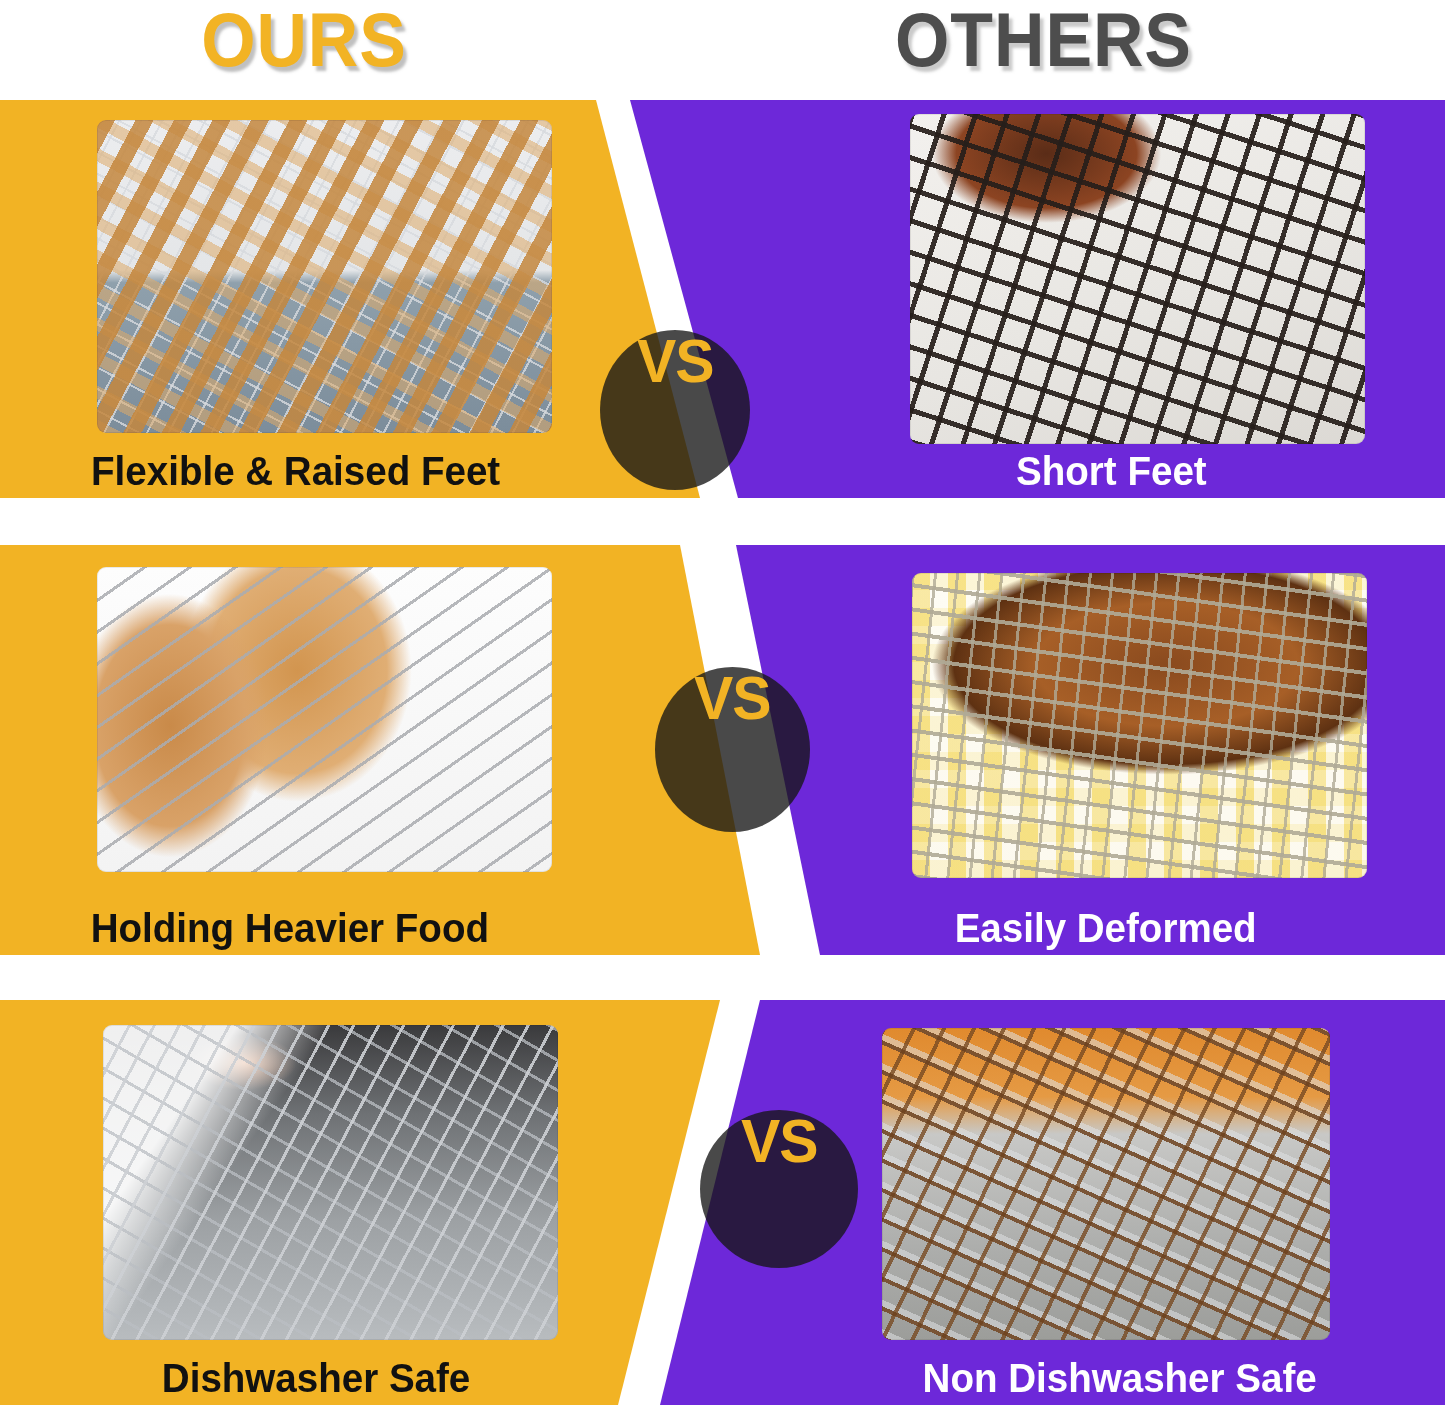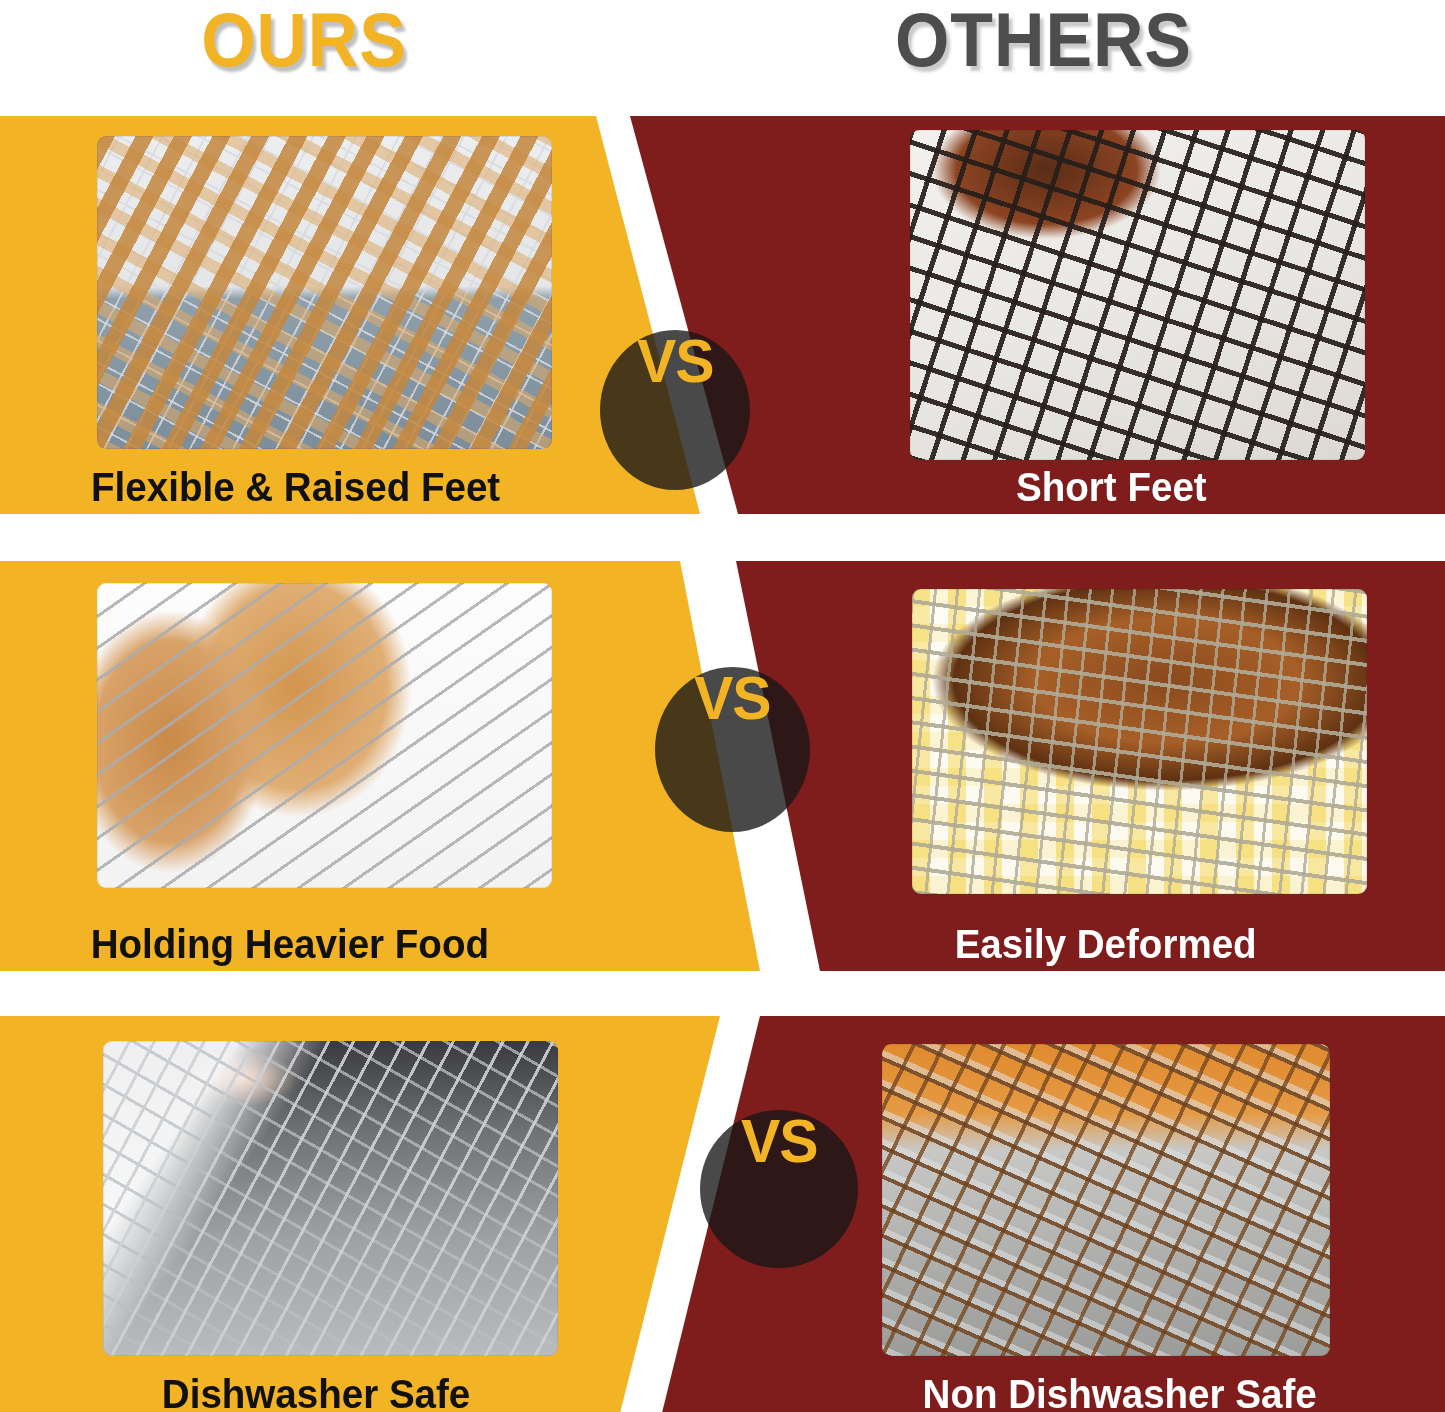--- a/index.html
+++ b/index.html
@@ -52,28 +52,28 @@
     position: absolute;
     left: 0;
     width: 1445px;
   }
   #row-1 { top: 100px; height: 398px; }
   #row-2 { top: 545px; height: 410px; }
   #row-3 { top: 1000px; height: 405px; }
 
   .panel {
     position: absolute;
-    top: 16px;
+    top: 0;
     height: 100%;
     box-sizing: border-box;
     overflow: hidden;
     filter: drop-shadow(5px 6px 5px rgba(120,120,120,0.45));
   }
   .panel-ours  { left: 0;    background: #F2B324; }
-  .panel-other { background: #7f1d1d; }
+  .panel-other { background: #6d28d9; }
 
   
   #row-1 .panel-ours  { width: 700px;  clip-path: polygon(0 0, 596px 0, 700px 100%, 0 100%); }
   #row-1 .panel-other { left: 620px; width: 825px; clip-path: polygon(10px 0, 825px 0, 825px 100%, 118px 100%); }
 
   
   #row-2 .panel-ours  { width: 760px;  clip-path: polygon(0 0, 680px 0, 760px 100%, 0 100%); }
   #row-2 .panel-other { left: 700px; width: 745px; clip-path: polygon(36px 0, 745px 0, 745px 100%, 120px 100%); }
 
   

